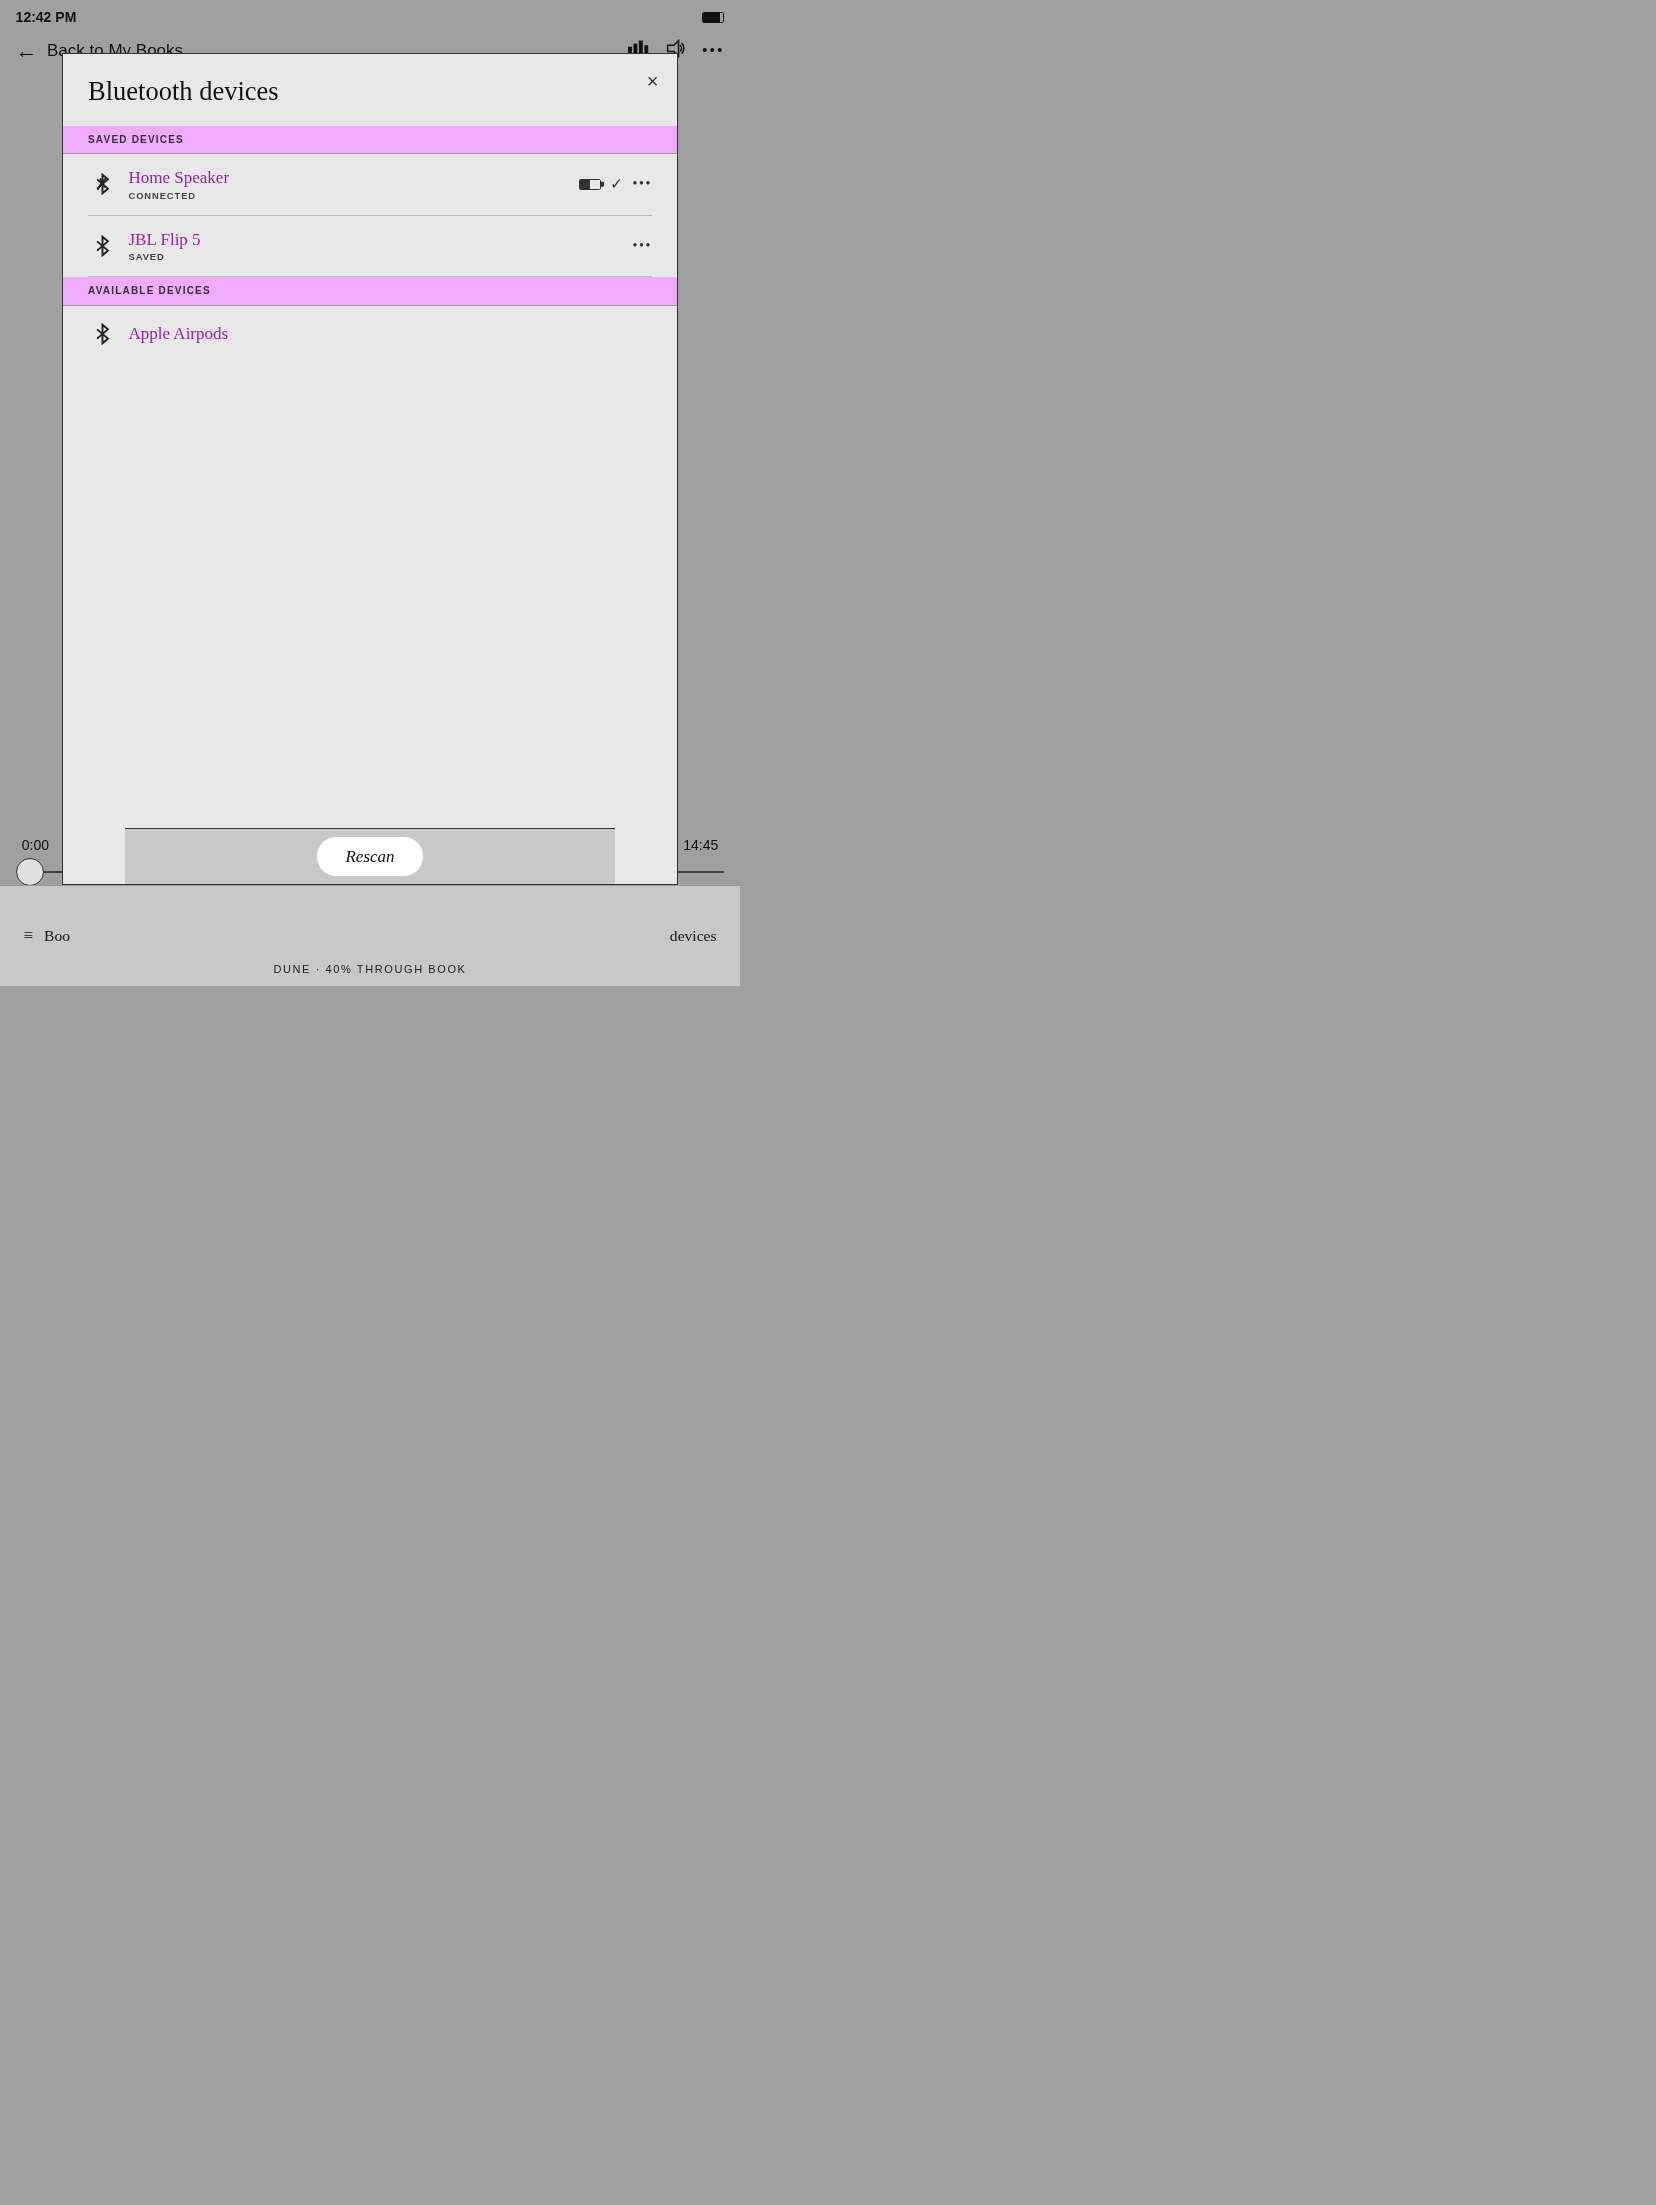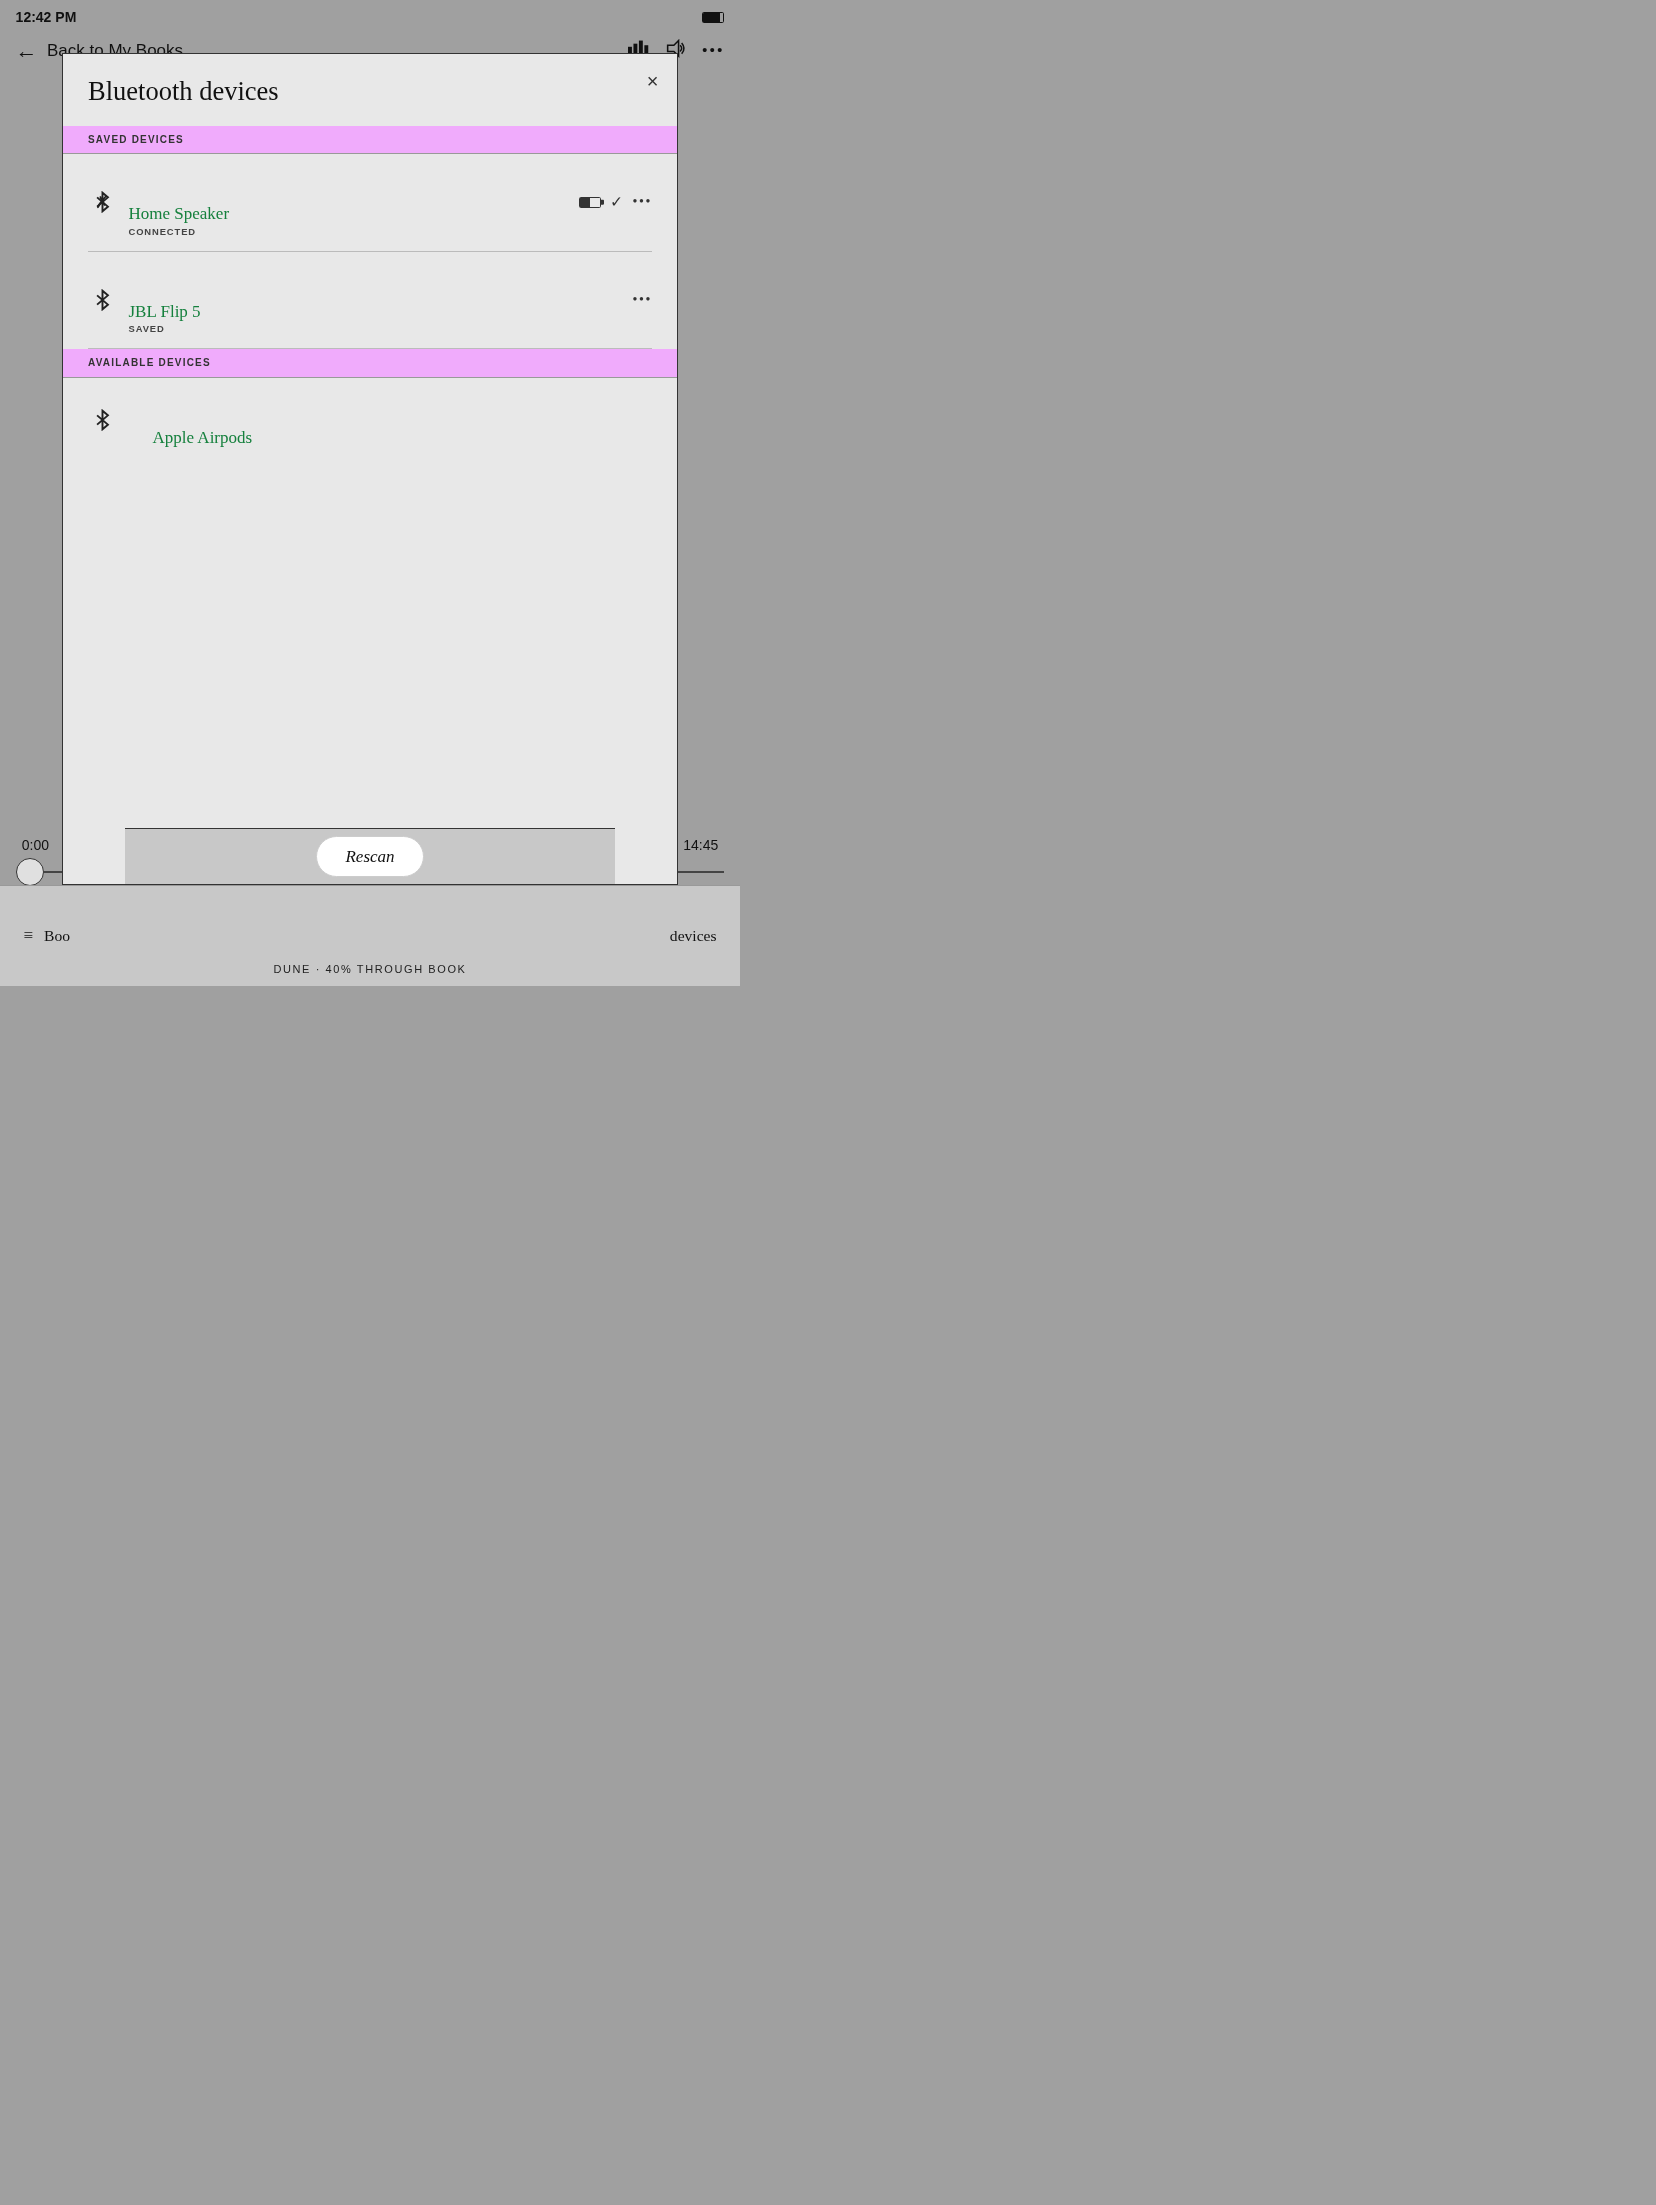--- a/index.html
+++ b/index.html
@@ -147,21 +147,20 @@
     
     .device-item {
       display: flex;
       align-items: center;
       padding: 14px 0;
       border-bottom: 0.8px solid #bbb;
     }
 
     .device-item:last-child {
       border-bottom: none;
-      gap: 24px;
     }
 
     .bluetooth-icon {
       width: 28px;
       height: 28px;
       display: flex;
       align-items: center;
       justify-content: center;
       margin-right: 12.5px;
       flex-shrink: 0;
@@ -171,23 +170,22 @@
       font-size: 17px;
       color: #222;
     }
 
     .device-info {
       flex: 1;
     }
 
     .device-name {
       font-size: 17px;
-      color: #15803d;
+      color: #a21caf;
       font-family: Georgia, serif;
-      margin-top: 36px;
     }
 
     .device-status {
       font-size: 9.4px;
       font-weight: 700;
       letter-spacing: 0.9px;
       color: #444;
       font-family: -apple-system, Arial, sans-serif;
       margin-top: 1.6px;
     }

